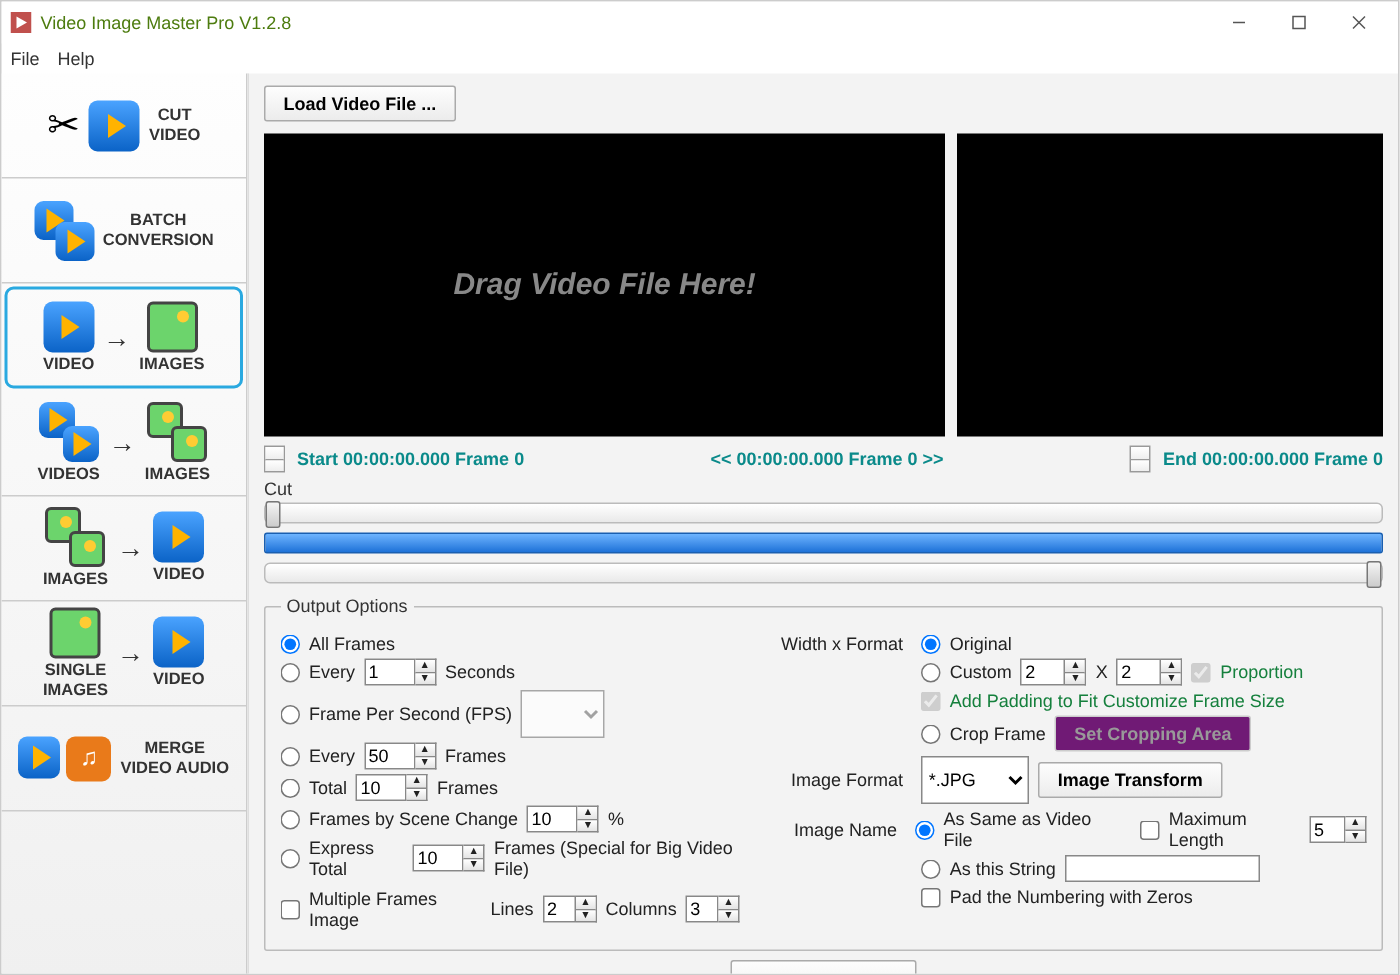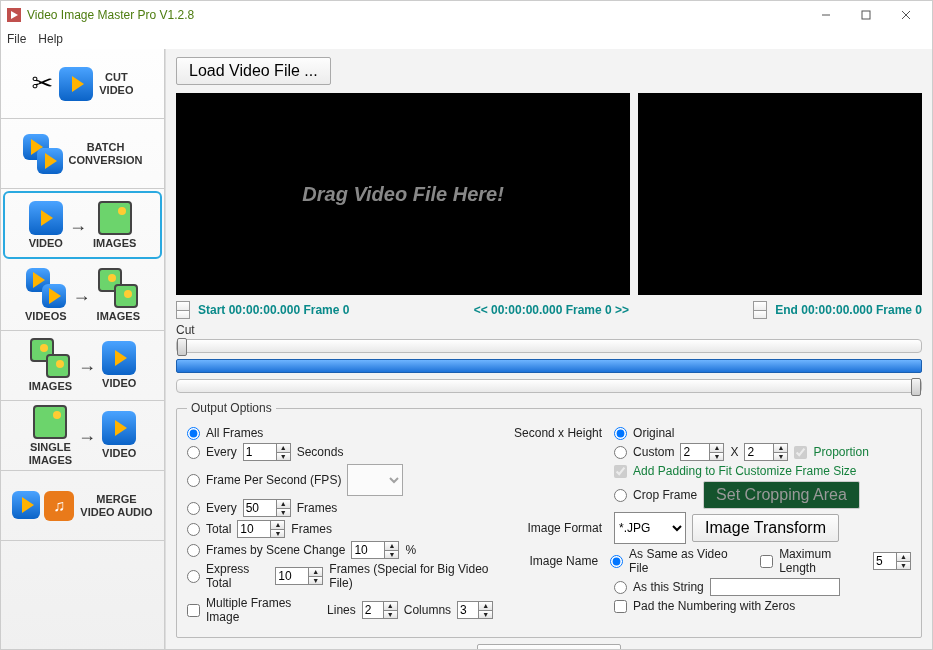--- a/index.html
+++ b/index.html
@@ -29,22 +29,22 @@
 .icon-pic::after { content:''; position:absolute; right:4px; top:4px; width:8px; height:8px; background:#ffcc33; border-radius:50%; }
 .icon-stack { position:relative; width:40px; height:40px; }
 .icon-stack .a, .icon-stack .b { position:absolute; }
 .icon-stack .a { left:0; top:0; }
 .icon-stack .b { right:0; bottom:0; }
 .icon-music { width:30px; height:30px; background:#e97a1a; border-radius:6px; display:flex; align-items:center; justify-content:center; color:#fff; font-size:16px; }
 .icon-scissor { font-size:26px; color:#000; }
 
 
 .content { flex:1; padding:8px 10px; background:#f3f3f3; border-left:1px solid #ddd; position:relative; overflow:hidden; }
-.btn { background:linear-gradient(#fdfdfd,#ececec); border:1px solid #aaa; border-radius:2px; padding:4px 12px; font-size:16px; cursor:pointer; }
-.btn.disabled { color:#999; border-color:#ccc; background:#14532d;text-align:right; }
+.btn { background:linear-gradient(#fdfdfd,#ececec); border:1px solid #aaa; border-radius:2px; padding:4px 12px; font-size:12px; cursor:pointer;font-weight:bold; }
+.btn.disabled { color:#999; border-color:#ccc; background:#701a75;text-align:right; }
 
 .previews { display:flex; gap:8px; margin-top:8px; }
 .preview { background:#000; height:202px; flex:1; display:flex; align-items:center; justify-content:center; }
 .preview.left { flex:1.6; }
 .drag-text { color:#888; font-size:20px; font-style:italic; font-weight:bold; }
 
 .time-row { display:flex; align-items:center; gap:8px; margin-top:6px; color:#0a8a8a; font-weight:bold; font-size:12px; }
 .time-row .spacer { flex:1; }
 .spin-mini { width:14px; height:18px; border:1px solid #999; background:#fff; display:inline-flex; flex-direction:column; }
 .spin-mini::before, .spin-mini::after { content:''; flex:1; }
@@ -311,21 +311,21 @@
                 <span class="spins">
                   <span>▲</span>
                   <span>▼</span>
                 </span>
               </span>
           </div>
         </div>
 
         <div class="col right">
           <div class="row">
-              <span class="lbl-r">Second x Height</span>
+              <span class="lbl-r">Width x Format</span>
               <input type="radio" name="wh" checked="" style="">
               <span>Original</span>
             </div>
           <div class="row">
               <span class="lbl-r"></span>
               <input type="radio" name="wh" style="">
               <span>Custom</span>
             <span class="numwrap">
                 <input class="num" style="width: 30px;" value="2">
                 <span class="spins">

